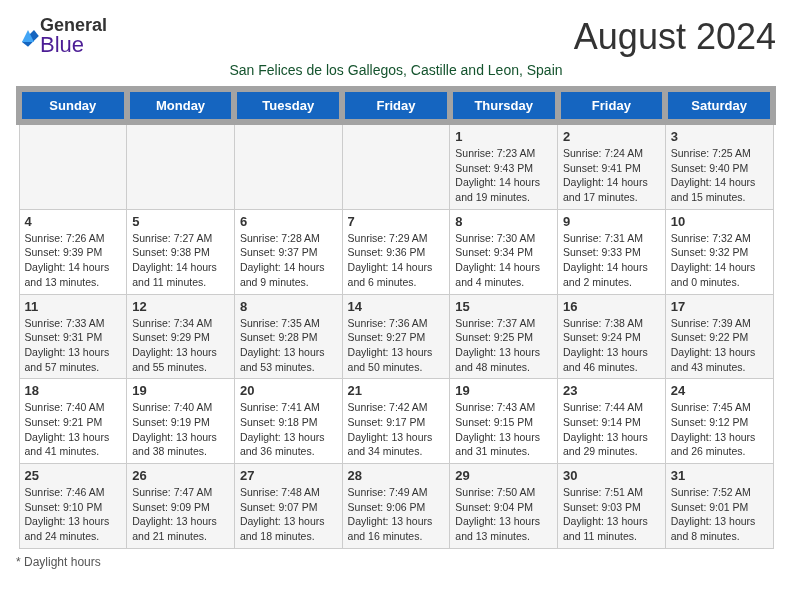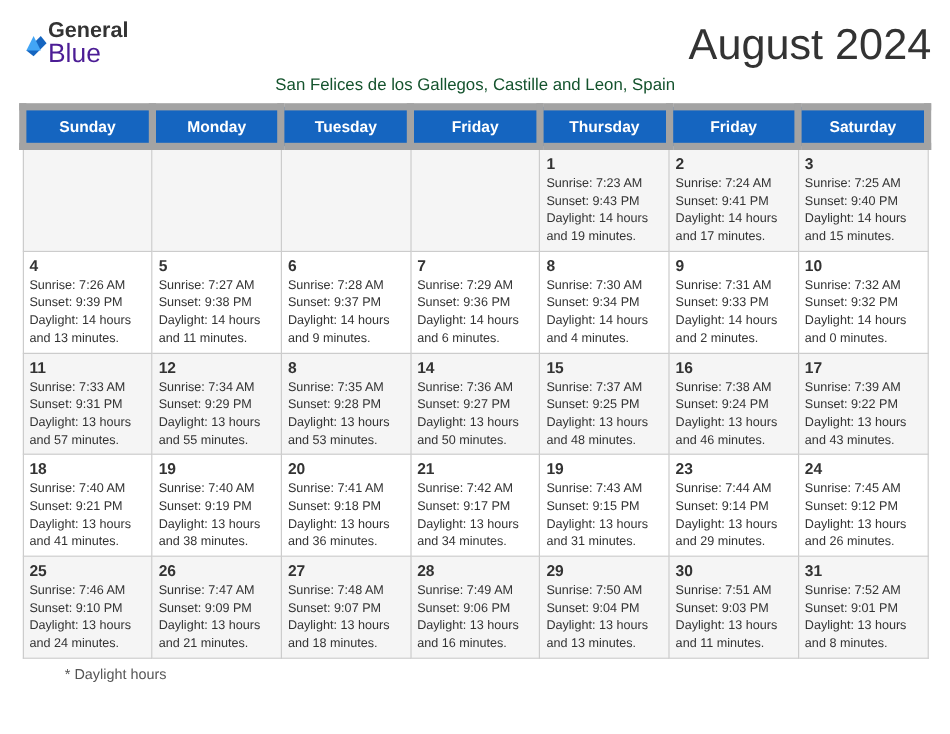--- a/index.html
+++ b/index.html
@@ -87,21 +87,20 @@
       line-height: 1.4;
     }
     .empty-cell {
       background-color: inherit;
     }
     .footer-note {
       margin-top: 6px;
       font-size: 12px;
       color: #555;
       text-align: left;
-      margin-left: 38px;
     }
     .logo-wrap {
       display: flex;
       flex-direction: column;
       align-items: flex-start;
     }
     .logo-row {
       display: flex;
       align-items: center;
     }

